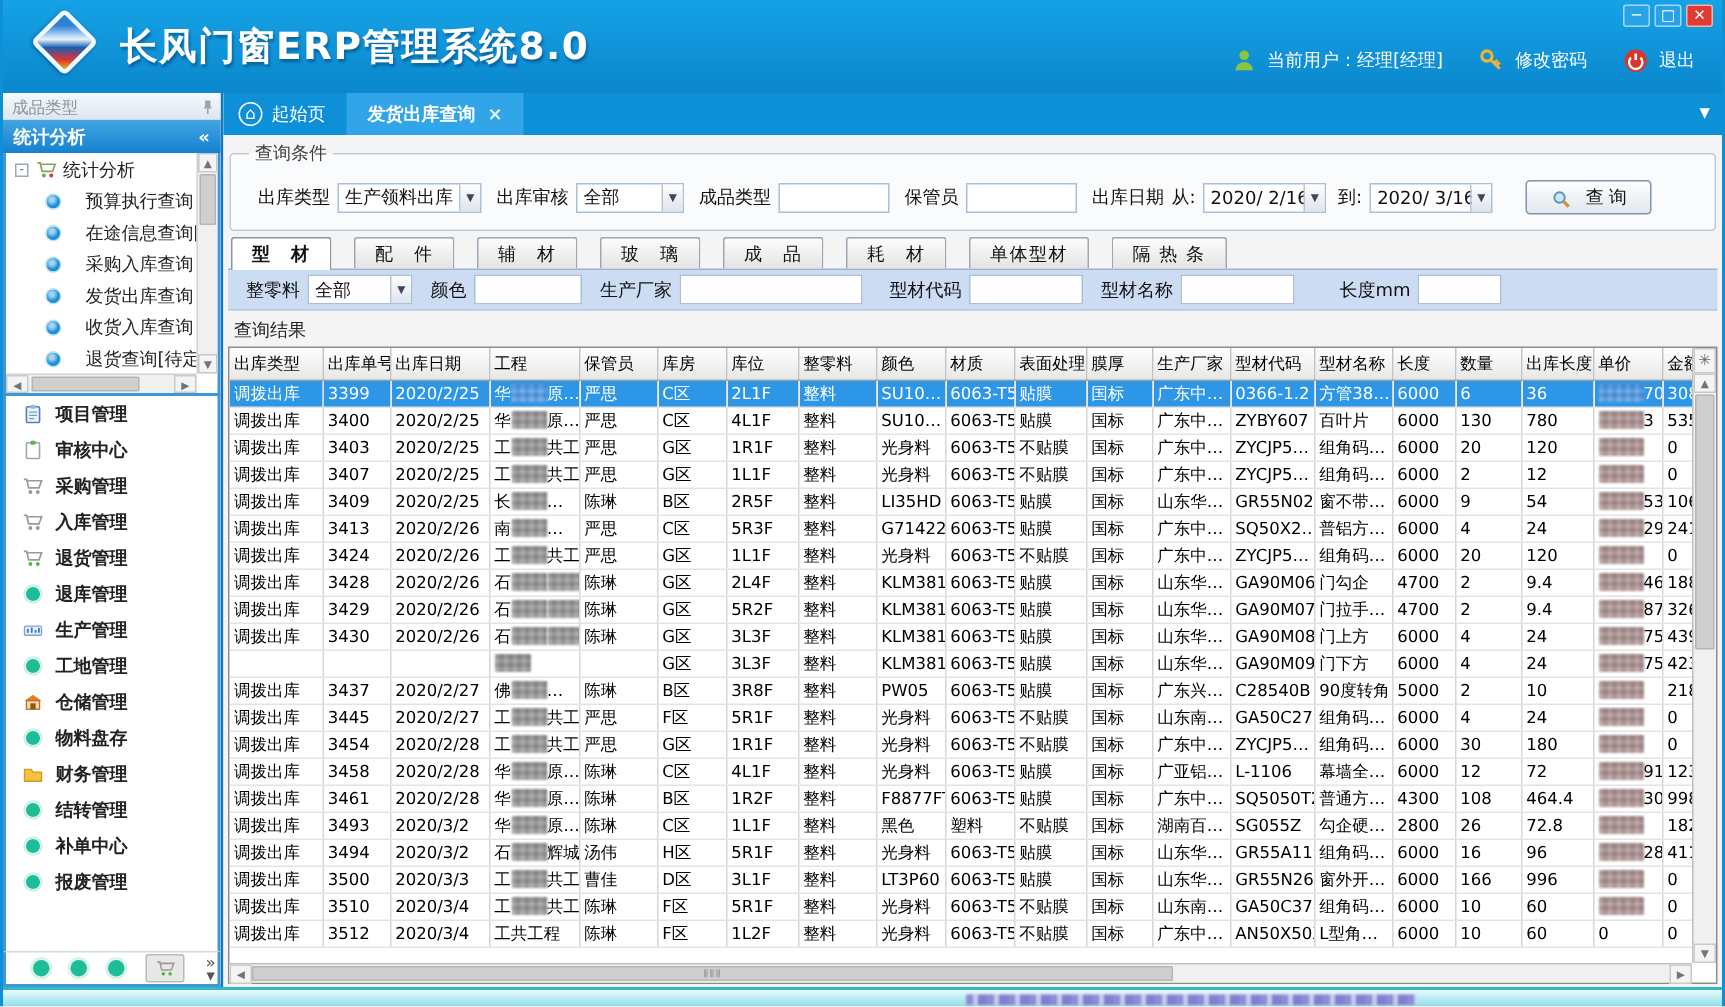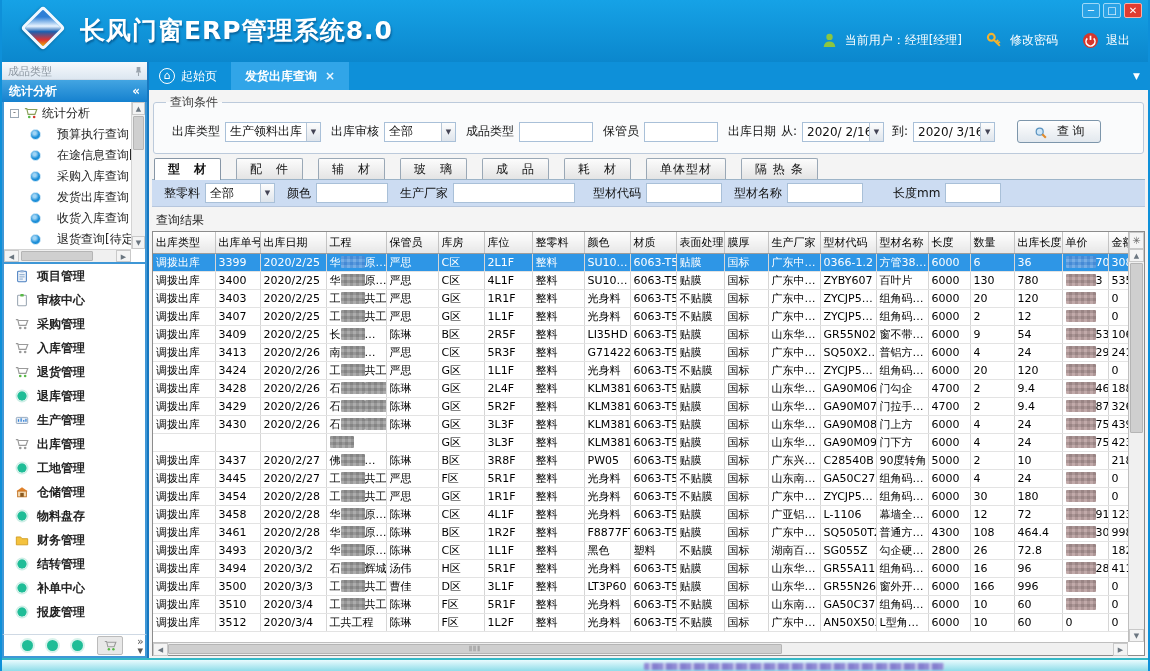--- a/index.html
+++ b/index.html
@@ -279,30 +279,20 @@
               <svg viewBox="0 0 16 16" width="14" height="14">
                 <rect x="1.5" y="5" width="13" height="7" rx="1" fill="#e8eef5" stroke="#8aa0b8"></rect>
                 <path d="M4 10V7M7 10V6M10 10V8M12.5 10V6.5" stroke="#2e7fd6" stroke-width="1.4"></path>
               </svg>
             </span>
             <span>生产管理</span>
           </div>
           <div class="menu-item">
             <span class="micon">
               <svg viewBox="0 0 16 16" width="14" height="14">
-                <path d="M1 3h2.2l1.5 6.5h7.8L14.6 4H4.2" fill="none" stroke="#9a9a9a" stroke-width="1.3"></path>
-                <circle cx="6" cy="12.6" r="1.5" fill="#9a9a9a"></circle>
-                <circle cx="11.6" cy="12.6" r="1.5" fill="#9a9a9a"></circle>
-              </svg>
-            </span>
-            <span>出库管理</span>
-          </div>
-          <div class="menu-item">
-            <span class="micon">
-              <svg viewBox="0 0 16 16" width="14" height="14">
                 <circle cx="8" cy="8" r="5.4" fill="#1fbd97"></circle>
                 <circle cx="8" cy="8" r="6.6" fill="none" stroke="#cdeee6" stroke-width="1.6"></circle>
               </svg>
             </span>
             <span>工地管理</span>
           </div>
           <div class="menu-item">
             <span class="micon">
               <svg viewBox="0 0 16 16" width="14" height="14">
                 <path d="M1.5 7 8 2.5 14.5 7z" fill="#e0812a"></path>

